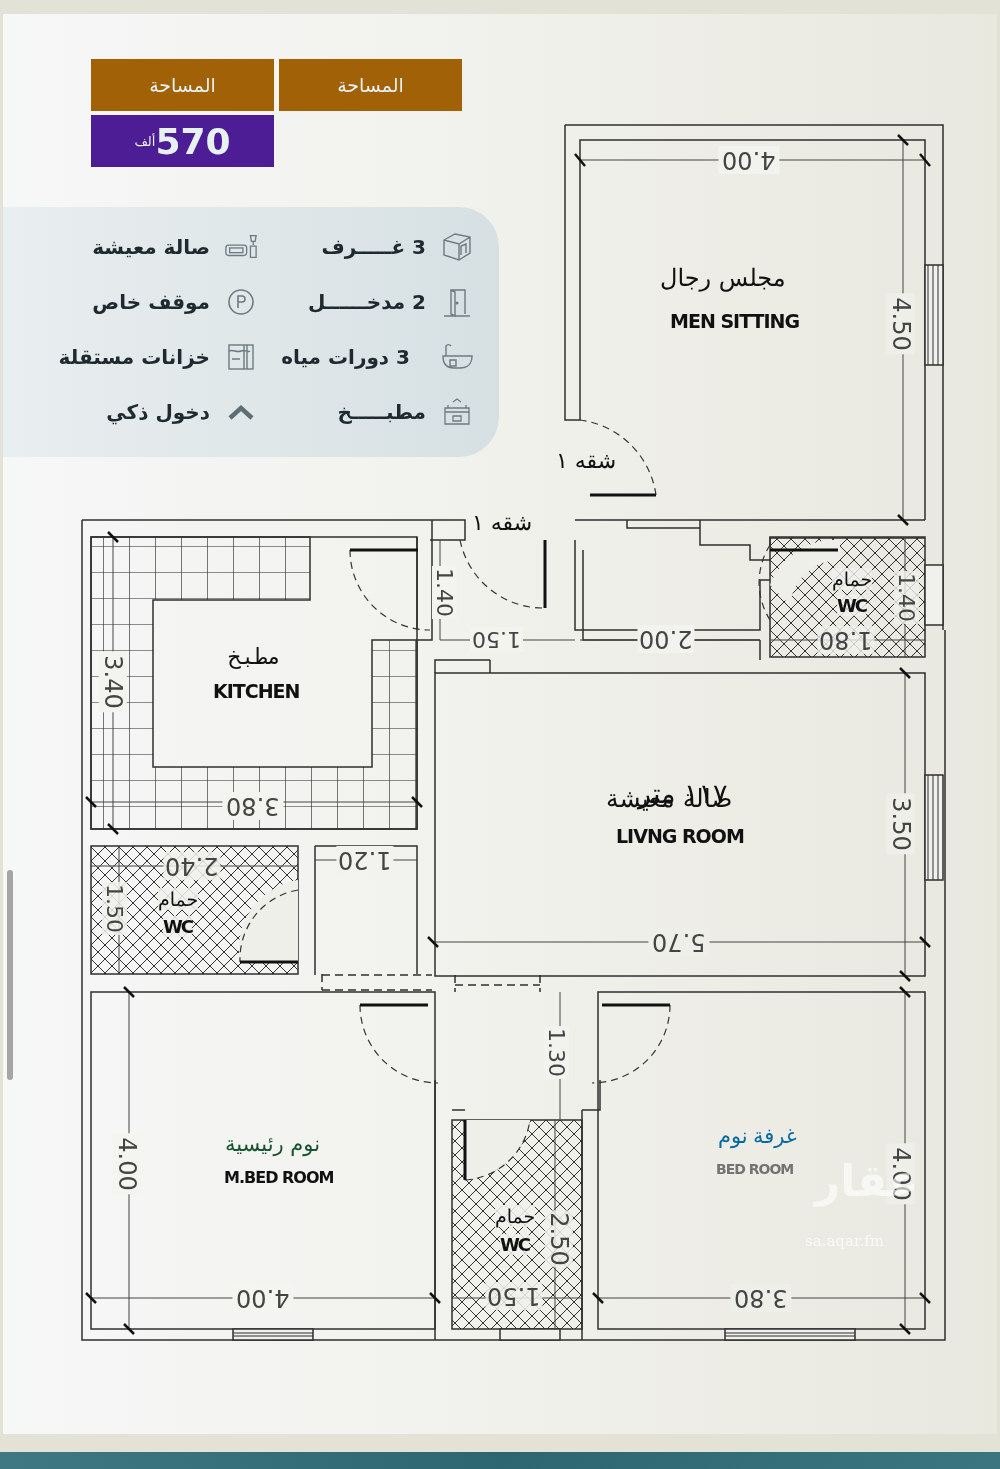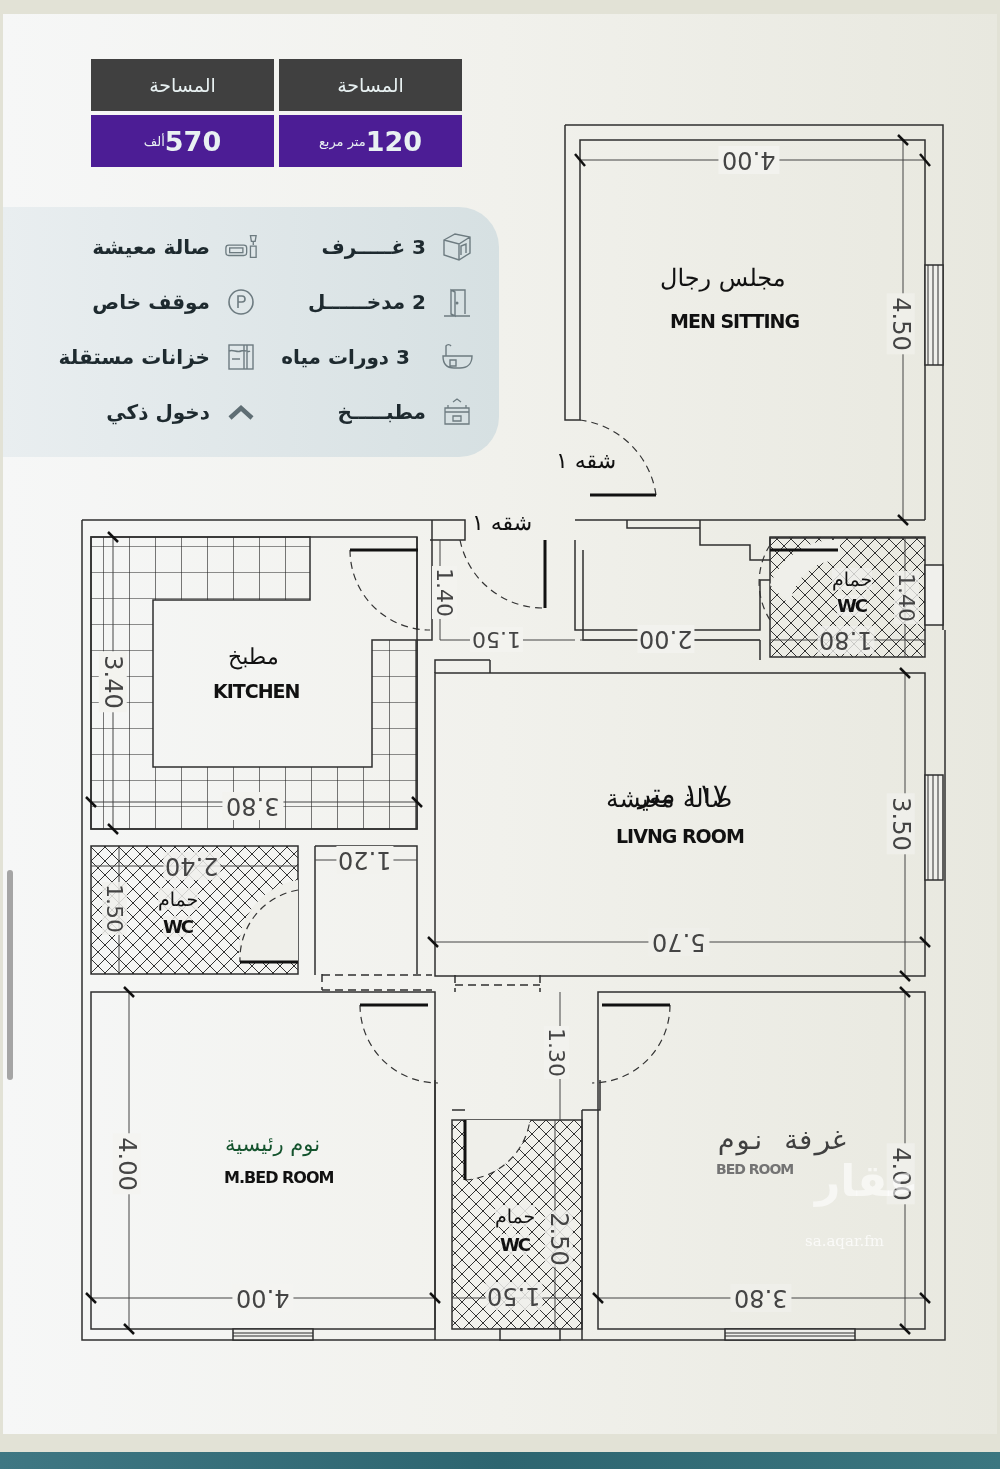--- a/index.html
+++ b/index.html
@@ -7,23 +7,23 @@
     background:#e2e2d6;font-family:"DejaVu Sans",sans-serif;}
   .card{position:absolute;left:3px;top:14px;width:994px;height:1420px;
     background:linear-gradient(90deg,#f6f7f7 0%,#f1f1ec 50%,#e8e8df 100%);}
   .bottom-bar{position:absolute;left:0;top:1452px;width:1000px;height:17px;
     background:linear-gradient(90deg,#3f7783,#2d6570,#3b7680);}
   .scrollbar{position:absolute;left:7px;top:870px;width:6px;height:210px;
     background:#a5a5a5;border-radius:3px;}
   .stats{position:absolute;left:91px;top:59px;width:372px;height:108px;}
   .stat-cell{position:absolute;width:183px;height:52px;color:#e8f1f2;
     display:flex;align-items:center;justify-content:center;}
-  .stat-head{background:#404040;font-size:19px;}
+  .stat-head{background:#a16207;font-size:19px;}
   .stat-val{background:#4c1d95;}
-  .stat-val .num{font-family:"DejaVu Sans",sans-serif;font-weight:bold;font-size:27px;}
+  .stat-val .num{font-family:"DejaVu Sans",sans-serif;font-weight:bold;font-size:36px;}
   .stat-val .unit{font-size:13px;}
   .features{position:absolute;left:3px;top:207px;width:496px;height:250px;
     background:linear-gradient(90deg,#e9eef0,#d6e0e2);border-radius:0 40px 40px 0;}
   .feat{position:absolute;display:flex;align-items:center;direction:rtl;
     font-size:20px;font-weight:bold;color:#1e2a2f;}
   .feat .ico{width:34px;height:34px;display:flex;align-items:center;justify-content:center;margin-left:14px;}
   .plan{position:absolute;left:0;top:0;}
   .watermark{position:absolute;left:805px;top:1150px;color:rgba(255,255,255,0.75);
     font-family:"DejaVu Serif",serif;font-size:15px;}
   .wm-big{position:absolute;left:815px;top:1155px;font-size:44px;color:rgba(255,255,255,0.6);font-weight:bold;}
@@ -32,24 +32,20 @@
 <body>
 
 <div class="card"></div>
 
 <div class="stats">
   <div class="stat-cell stat-head" style="left:0;top:0;">المساحة</div>
   <div class="stat-cell stat-head" style="left:188px;top:0;">المساحة</div>
   <div class="stat-cell stat-val" style="left:0;top:56px;">
     <span class="unit">ألف</span>
     <span class="num">570</span>
-  </div>
-  <div class="stat-cell stat-val" style="left:188px;top:56px;">
-    <span class="unit">متر مربع</span>
-    <span class="num">120</span>
   </div>
 </div>
 
 <div class="features"></div>
 
 <div class="feat" style="right:526px;top:230px;">
   <span class="ico">
     <svg width="32" height="32" viewBox="0 0 32 32" fill="none" stroke="#6d7b80" stroke-width="1.4">
         <path d="M3 9 L14 3 L29 6 L29 22 L18 29 L3 24 Z M3 9 L18 13 L29 6 M18 13 L18 29 M20 24 V15 L25 13 V22"></path>
       </svg>
@@ -240,21 +236,21 @@
 
 <div style="position:absolute;left:0;top:0;width:1000px;height:1469px;pointer-events:none;font-family:'DejaVu Sans',sans-serif;">
   <div style="position:absolute;left:660px;top:264px;font-size:24px;color:#111;font-family:'DejaVu Serif',serif;">مجلس رجال</div>
   <div style="position:absolute;left:670px;top:310px;font-size:19px;font-weight:bold;color:#111;letter-spacing:-1px;">MEN SITTING</div>
   <div style="position:absolute;left:718px;top:146px;font-size:24px;color:#444;transform:rotate(180deg);background:#f2f2ee;padding:0 4px;">4.00</div>
   <div style="position:absolute;left:870px;top:310px;font-size:24px;color:#444;transform:rotate(90deg);background:#efefe9;padding:0 4px;">4.50</div>
 
   <div style="position:absolute;left:556px;top:448px;font-size:22px;color:#111;font-family:'DejaVu Serif',serif;direction:rtl;">شقه ١</div>
   <div style="position:absolute;left:472px;top:510px;font-size:22px;color:#111;font-family:'DejaVu Serif',serif;direction:rtl;">شقه ١</div>
 
-  <div style="position:absolute;left:228px;top:644px;font-size:22px;color:#111;font-family:Liberation Sans, sans-serif;">مطبخ</div>
+  <div style="position:absolute;left:228px;top:644px;font-size:22px;color:#111;font-family:Liberation Mono, monospace;">مطبخ</div>
   <div style="position:absolute;left:213px;top:680px;font-size:19px;font-weight:bold;color:#111;letter-spacing:-1px;">KITCHEN</div>
   <div style="position:absolute;left:222px;top:792px;font-size:24px;color:#444;transform:rotate(180deg);background:#f3f3ef;padding:0 4px;">3.80</div>
   <div style="position:absolute;left:82px;top:668px;font-size:24px;color:#444;transform:rotate(90deg);background:#f3f3ef;padding:0 4px;">3.40</div>
 
   <div style="position:absolute;left:418px;top:580px;font-size:22px;color:#444;transform:rotate(90deg);background:#f3f3ef;padding:0 2px;">1.40</div>
   <div style="position:absolute;left:470px;top:627px;font-size:22px;color:#444;transform:rotate(180deg);background:#f3f3ef;padding:0 2px;">1.50</div>
   <div style="position:absolute;left:637px;top:625px;font-size:24px;color:#444;transform:rotate(180deg);background:#f2f2ee;padding:0 2px;">2.00</div>
 
   <div style="position:absolute;left:832px;top:568px;font-size:19px;color:#111;font-family:'DejaVu Serif',serif;background:rgba(240,240,236,0.8);">حمام</div>
   <div style="position:absolute;left:837px;top:595px;font-size:18px;font-weight:bold;color:#111;letter-spacing:-2px;background:rgba(240,240,236,0.8);">WC</div>
@@ -278,21 +274,21 @@
   <div style="position:absolute;left:225px;top:1132px;font-size:21px;color:#14532d;font-family:'DejaVu Serif',serif;">نوم رئيسية</div>
   <div style="position:absolute;left:224px;top:1168px;font-size:16px;font-weight:bold;color:#111;letter-spacing:-1px;">M.BED ROOM</div>
   <div style="position:absolute;left:232px;top:1284px;font-size:24px;color:#444;transform:rotate(180deg);background:#f4f4f1;padding:0 4px;">4.00</div>
   <div style="position:absolute;left:96px;top:1150px;font-size:24px;color:#444;transform:rotate(90deg);background:#f4f4f1;padding:0 4px;">4.00</div>
 
   <div style="position:absolute;left:495px;top:1205px;font-size:19px;color:#111;font-family:'DejaVu Serif',serif;background:rgba(240,240,236,0.85);">حمام</div>
   <div style="position:absolute;left:500px;top:1234px;font-size:18px;font-weight:bold;color:#111;letter-spacing:-2px;background:rgba(240,240,236,0.85);">WC</div>
   <div style="position:absolute;left:485px;top:1282px;font-size:24px;color:#444;transform:rotate(180deg);background:rgba(240,240,236,0.85);padding:0 2px;">1.50</div>
   <div style="position:absolute;left:530px;top:1225px;font-size:24px;color:#444;transform:rotate(90deg);background:rgba(240,240,236,0.85);padding:0 2px;">2.50</div>
 
-  <div style="position:absolute;left:718px;top:1124px;font-size:27px;color:#404040;font-family:Liberation Mono, monospace;">غرفة نوم</div>
+  <div style="position:absolute;left:718px;top:1124px;font-size:21px;color:#0369a1;font-family:Liberation Serif, serif;">غرفة نوم</div>
   <div style="position:absolute;left:716px;top:1161px;font-size:14px;font-weight:bold;color:#737373;letter-spacing:-1px;">BED ROOM</div>
   <div style="position:absolute;left:730px;top:1284px;font-size:24px;color:#444;transform:rotate(180deg);background:#efefea;padding:0 4px;">3.80</div>
   <div style="position:absolute;left:870px;top:1160px;font-size:24px;color:#444;transform:rotate(90deg);background:#efefea;padding:0 4px;">4.00</div>
 </div>
 
 <div class="wm-big">عقار</div>
 <div class="watermark" style="top:1232px;left:805px;">sa.aqar.fm</div>
 
 <div class="scrollbar"></div>
 <div class="bottom-bar"></div>

